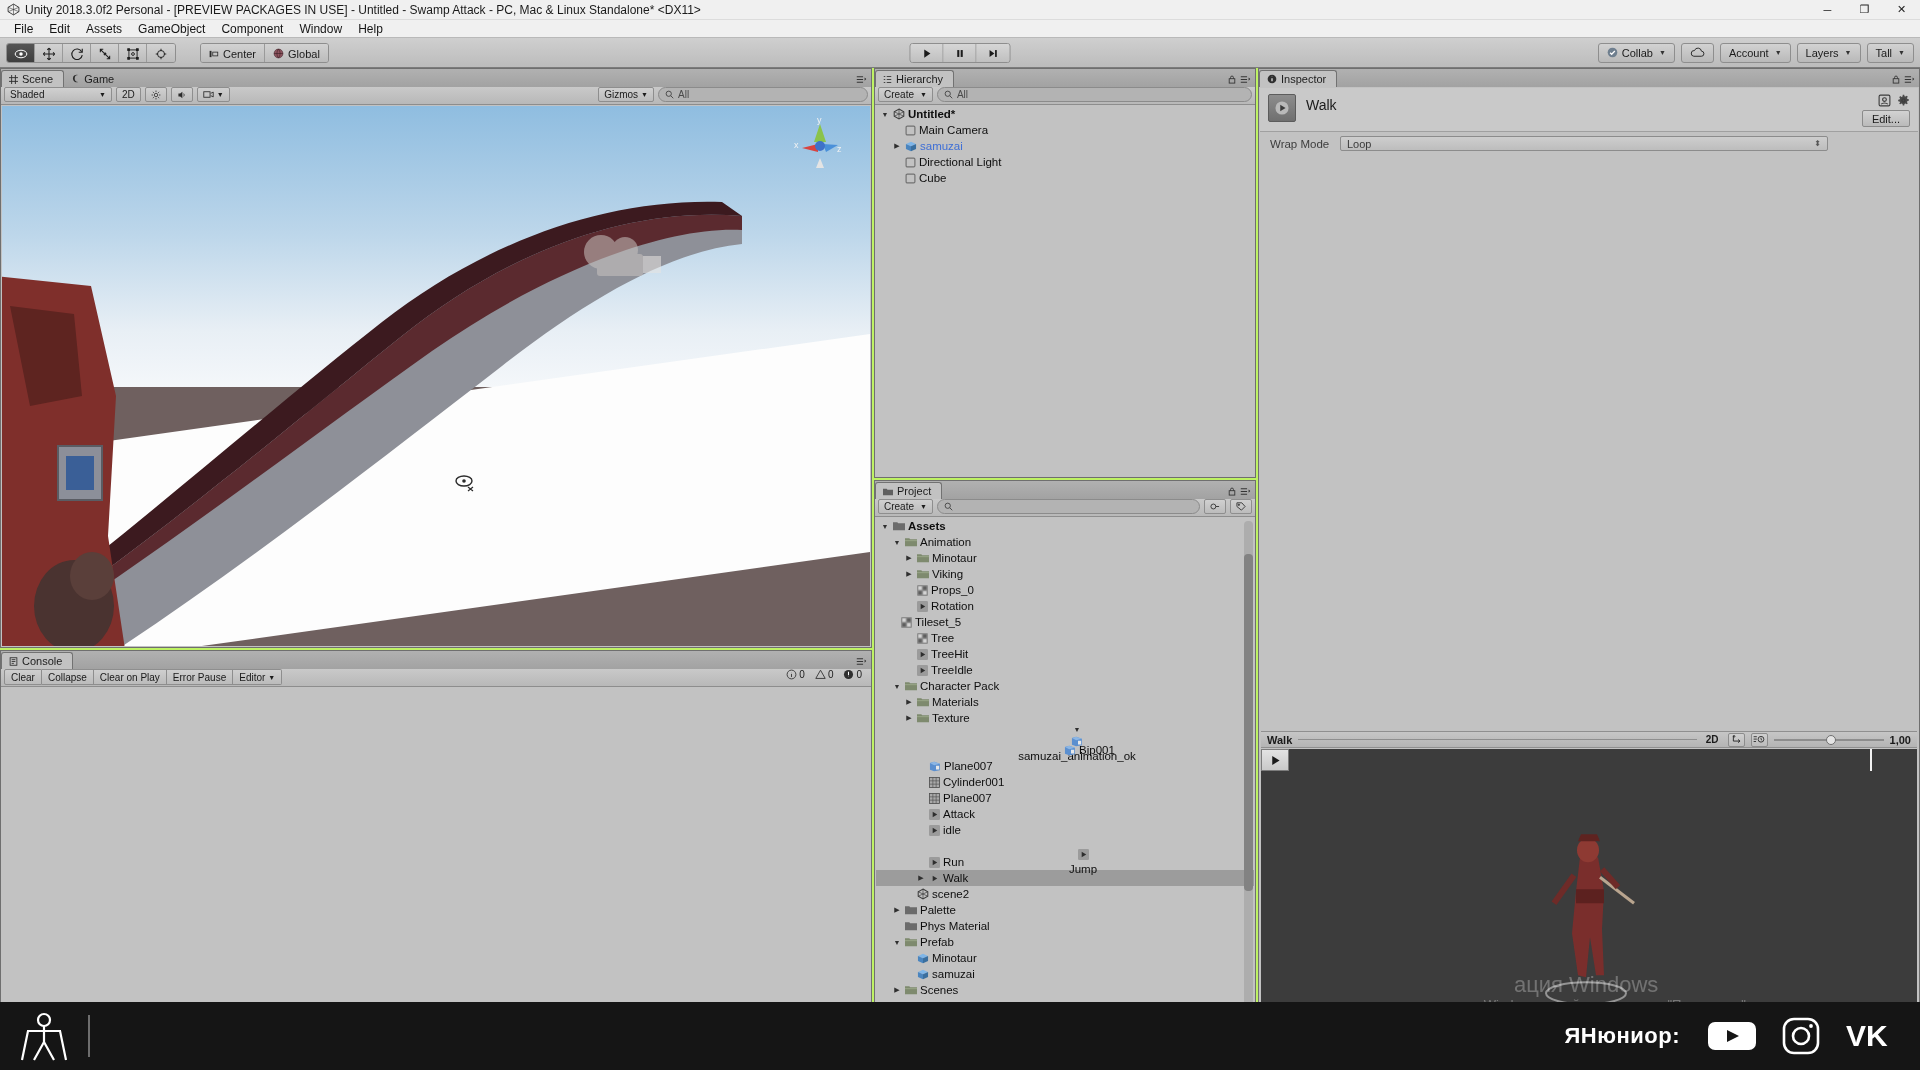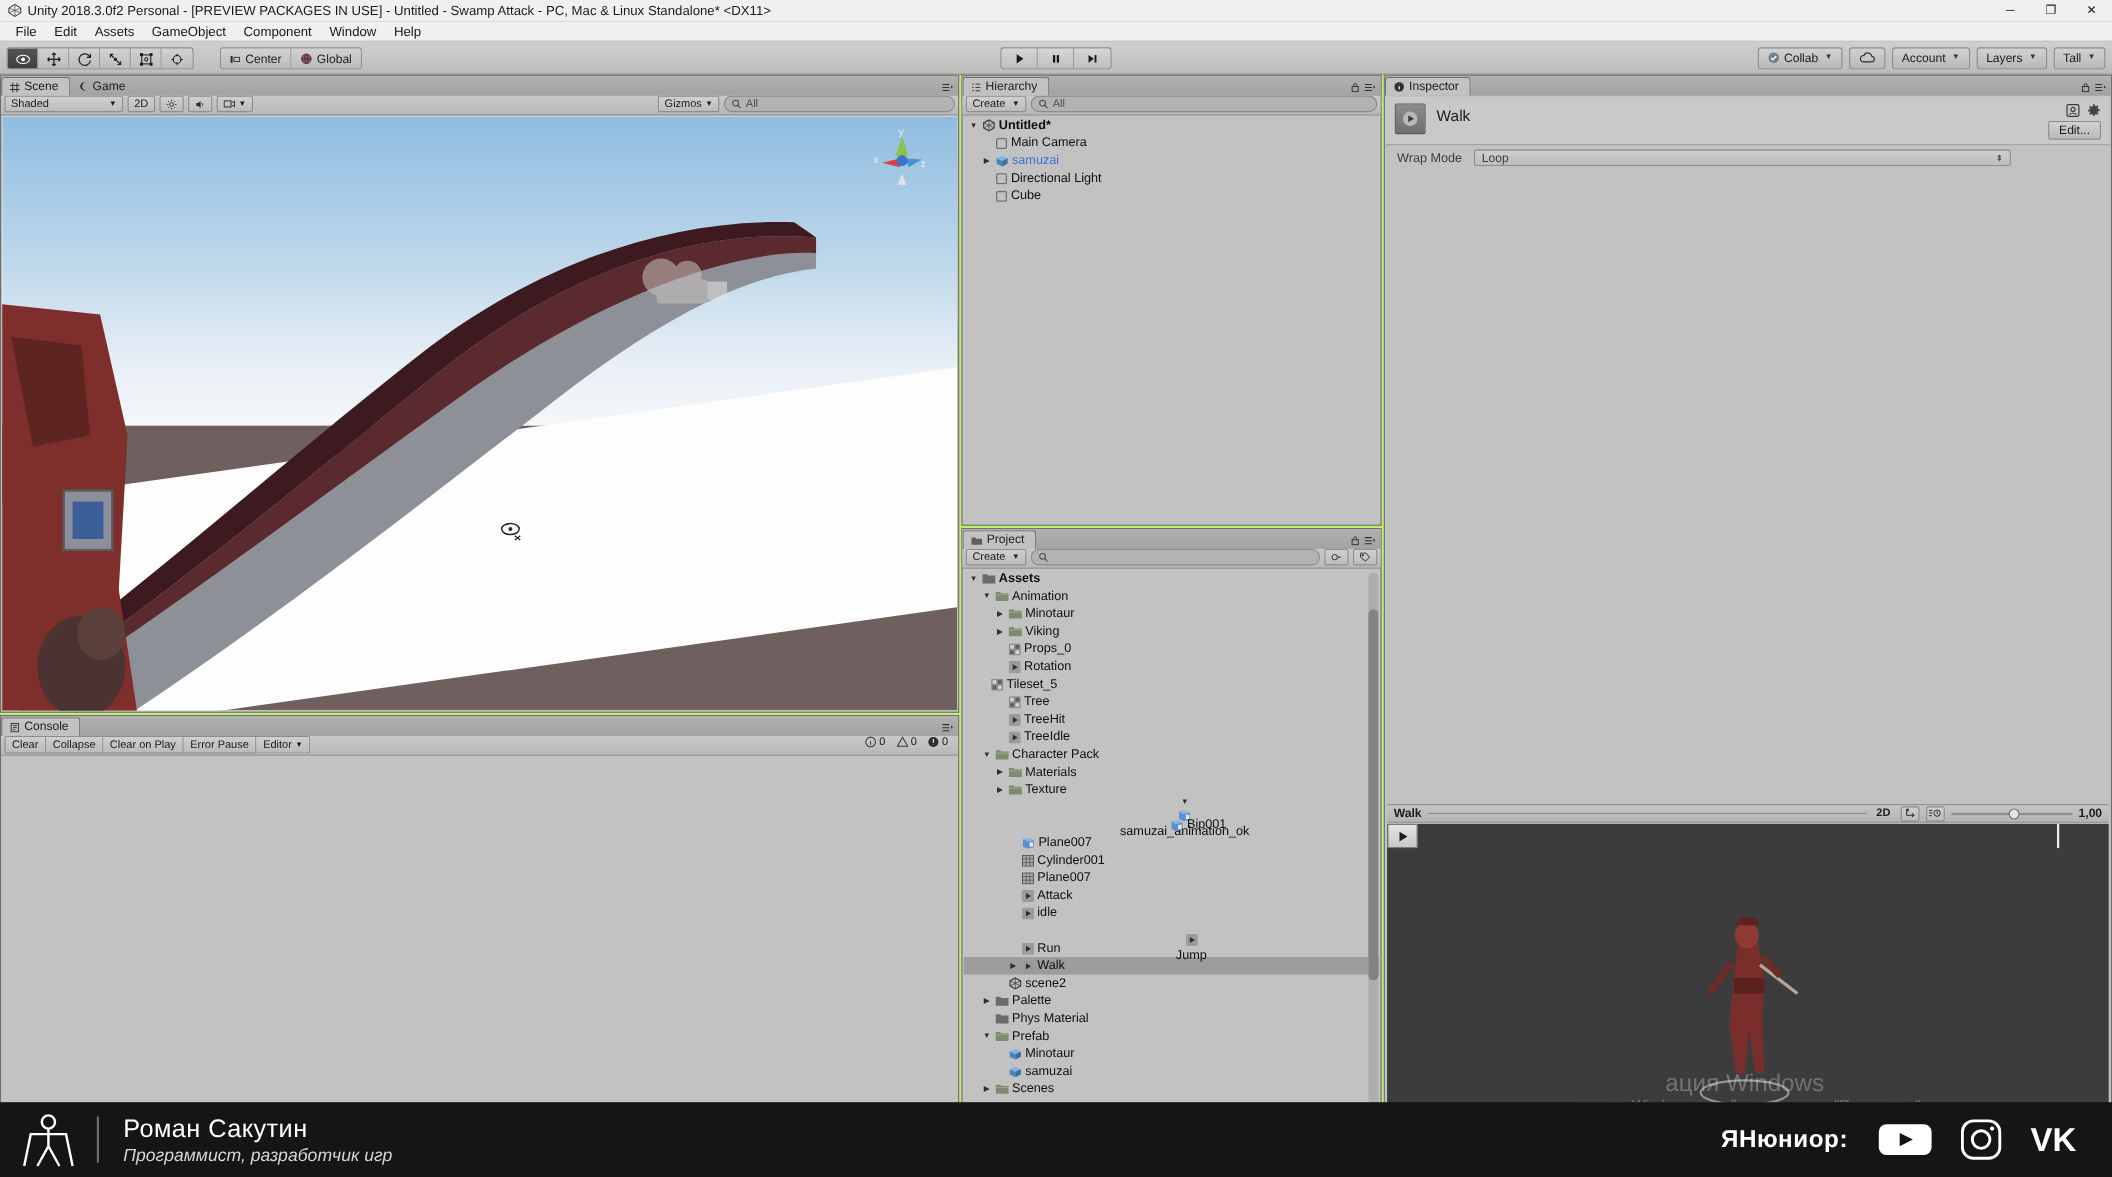--- a/index.html
+++ b/index.html
@@ -1091,24 +1091,20 @@
   <div class="lowerthird">
     <div class="lt-logo">
       <svg width="58" height="54" viewBox="0 0 58 54" fill="none" stroke="#ffffff" stroke-width="2.2">
         <circle cx="29" cy="11" r="6"></circle>
         <path d="M29 17v16M29 33l-10 18M29 33l10 18"></path>
         <path d="M12 22 L46 22"></path>
         <path d="M13 22 L7 51M45 22 L51 51"></path>
       </svg>
     </div>
     <div class="lt-divider"></div>
-    <div class="lt-names">
-      <div class="lt-name">Роман Сакутин</div>
-      <div class="lt-role">Программист, разработчик игр</div>
-    </div>
     <div class="lt-right">
       <div class="lt-brand">ЯНюниор:</div>
       <div class="social">
         <span class="ico">
           <svg width="52" height="40" viewBox="0 0 52 40">
             <rect x="2" y="6" width="48" height="28" rx="7" fill="#ffffff"></rect>
             <path d="M21 14l12 6-12 6z" fill="#151515"></path>
           </svg>
         </span>
         <span class="ico">

